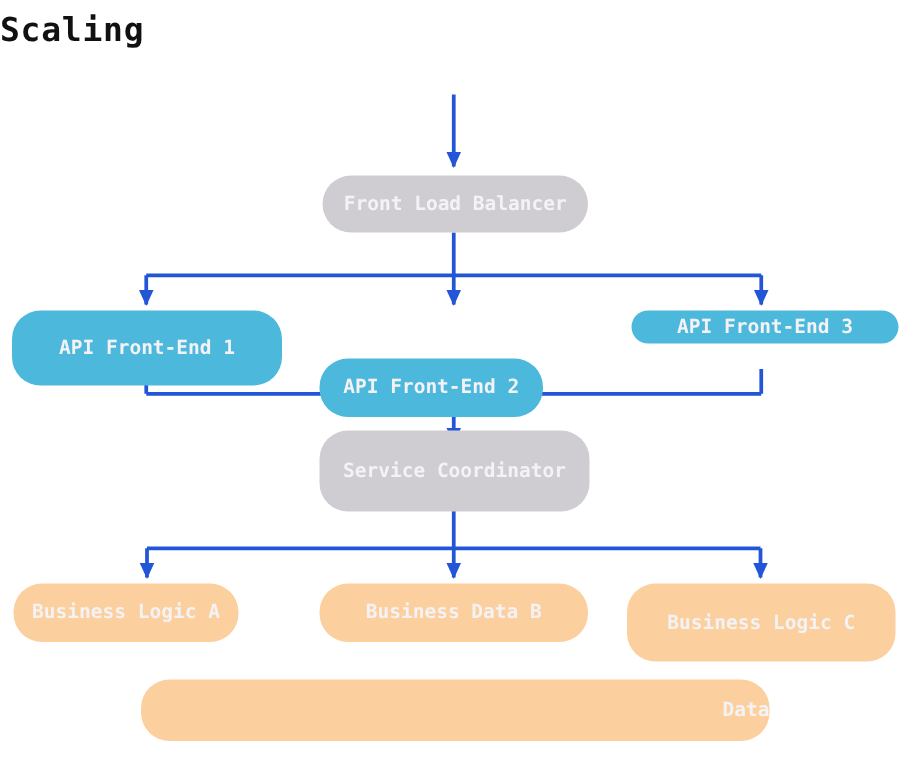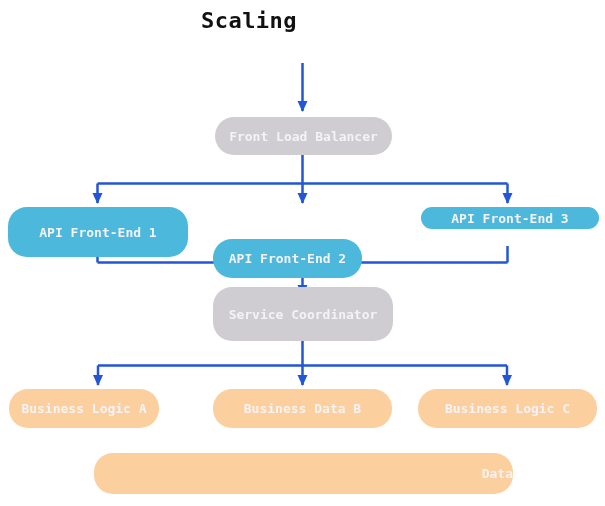--- a/index.html
+++ b/index.html
@@ -10,21 +10,21 @@
     --node-text:#f4f2f5;
     --title-text:#111111;
     --page-bg:#ffffff;
   }
   *{margin:0;padding:0;box-sizing:border-box;}
   html,body{width:605px;height:506px;background:var(--page-bg);overflow:hidden;}
   body{position:relative;font-family:"DejaVu Sans Mono","Liberation Mono",monospace;}
 
   .diagram-title{
     position:absolute;top:8px;left:0;width:498px;
-    text-align:center;font-size:22px;font-weight:bold;
+    text-align:left;font-size:22px;font-weight:bold;
     color:var(--title-text);letter-spacing:0.5px;
   }
 
   .node{
     position:absolute;display:flex;align-items:center;justify-content:center;
     color:var(--node-text);font-size:13px;font-weight:bold;letter-spacing:0px;
     white-space:nowrap;
     border-radius:19px;
   }
   .node.gray{background:var(--node-gray);}
@@ -36,21 +36,21 @@
   .connectors marker path{fill:var(--arrow);stroke:none;}
 
   
   #n-load-balancer{left:215px;top:117px;width:177px;height:38px;}
   #n-api1{left:8px;top:207px;width:180px;height:50px;}
   #n-api2{left:213px;top:207px;width:149px;height:39px;margin-top:32px;}
   #n-api3{left:421px;top:207px;width:178px;height:22px;}
   #n-coordinator{left:213px;top:287px;width:180px;height:54px;}
   #n-logic-a{left:9px;top:389px;width:150px;height:39px;}
   #n-logic-b{left:213px;top:389px;width:179px;height:39px;}
-  #n-logic-c{left:418px;top:389px;width:179px;height:39px;}
+  #n-logic-c{left:418px;top:389px;width:179px;height:52px;}
   #n-data{left:94px;top:453px;width:419px;height:41px;justify-content:flex-end;}
 </style>
 </head>
 <body>
 
 <div class="diagram-title">Scaling</div>
 
 <svg class="connectors" width="605" height="506" viewBox="0 0 605 506" xmlns="http://www.w3.org/2000/svg">
   <defs>
     <marker id="ah" markerWidth="12" markerHeight="11" refX="10" refY="5" orient="auto" markerUnits="userSpaceOnUse">

